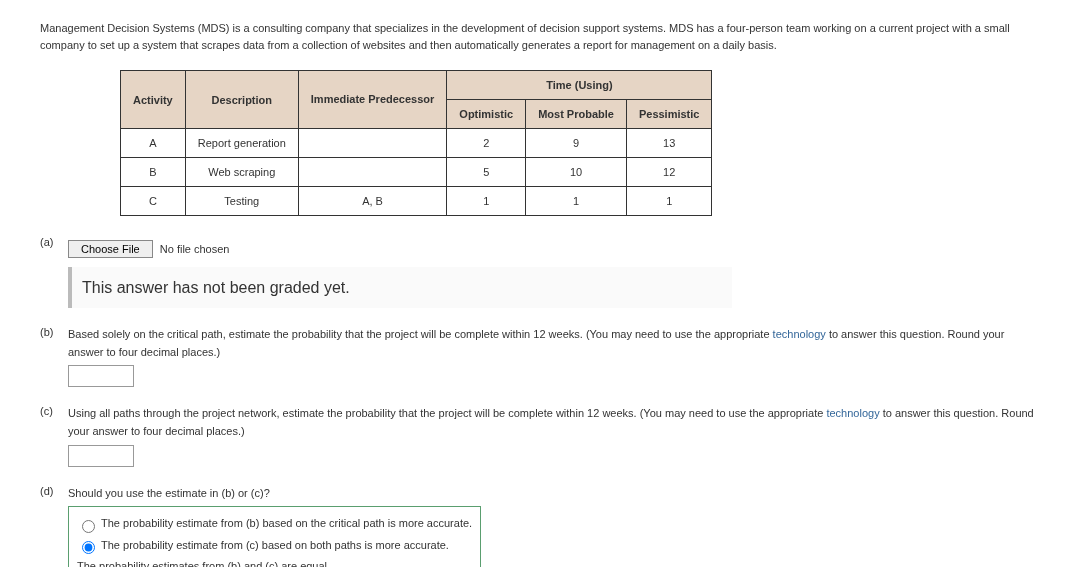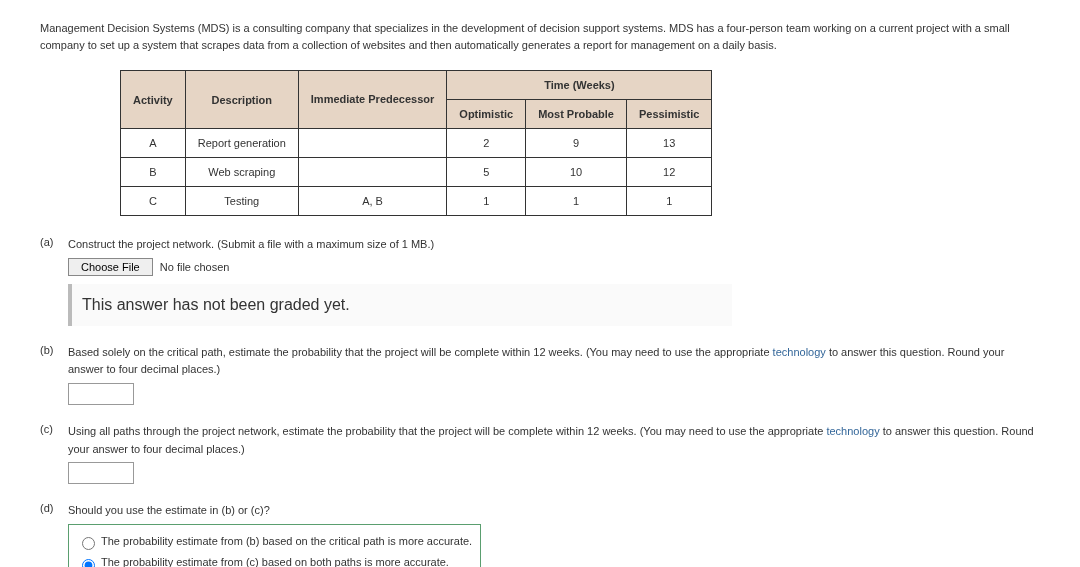--- a/index.html
+++ b/index.html
@@ -91,21 +91,21 @@
 <body>
 
 <div class="intro">Management Decision Systems (MDS) is a consulting company that specializes in the development of decision support systems. MDS has a four-person team working on a current project with a small company to set up a system that scrapes data from a collection of websites and then automatically generates a report for management on a daily basis.</div>
 
 <table class="main-table">
   <tbody>
       <tr>
     <th rowspan="2">Activity</th>
     <th rowspan="2">Description</th>
     <th rowspan="2" style="line-height:1.2;">Immediate Predecessor</th>
-    <th colspan="3" class="time-header">Time (Weeks)</th>
+    <th colspan="3" class="time-header">Time (Using)</th>
   </tr>
   <tr>
     <th>Optimistic</th>
     <th>Most Probable</th>
     <th>Pessimistic</th>
   </tr>
   <tr>
     <td>A</td>
     <td class="desc-cell">Report generation</td>
     <td></td>
@@ -128,21 +128,20 @@
     <td>1</td>
     <td>1</td>
     <td>1</td>
   </tr>
 </tbody>
   </table>
 
 <div class="part">
   <div class="part-label">(a)</div>
   <div class="part-body">
-    <div>Construct the project network. (Submit a file with a maximum size of 1 MB.)</div>
     <div>
       <button class="filebtn">Choose File</button>
       <span class="nofile">No file chosen</span>
     </div>
     <div class="note-box">This answer has not been graded yet.</div>
   </div>
 </div>
 
 <div class="part">
   <div class="part-label">(b)</div>

